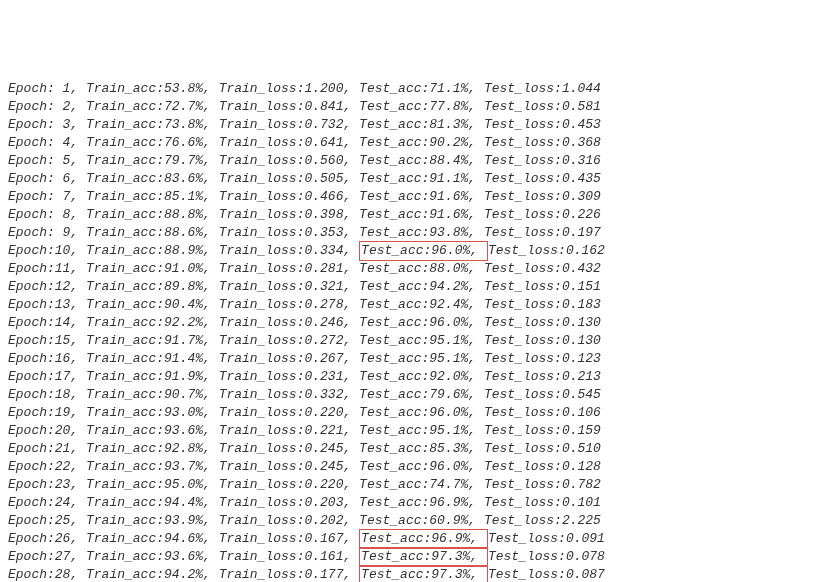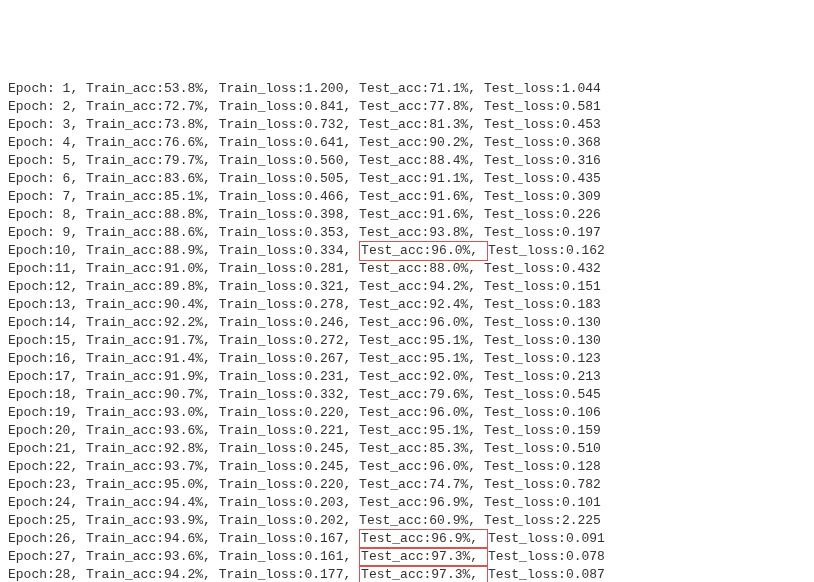--- a/index.html
+++ b/index.html
@@ -9,20 +9,21 @@
     font-family: Consolas, "Courier New", monospace;
     font-size: 13px;
     line-height: 18px;
     color: #333333;
     white-space: pre;
   }
   .log-line {
     display: block;
     position: relative;
     height: 18px;
+    font-style: italic;
   }
   .hl {
     border: 1px solid #d9534f;
     padding: 0 1px;
     margin: -1px 0;
     display: inline-block;
   }
 </style>
 </head>
 <body>

